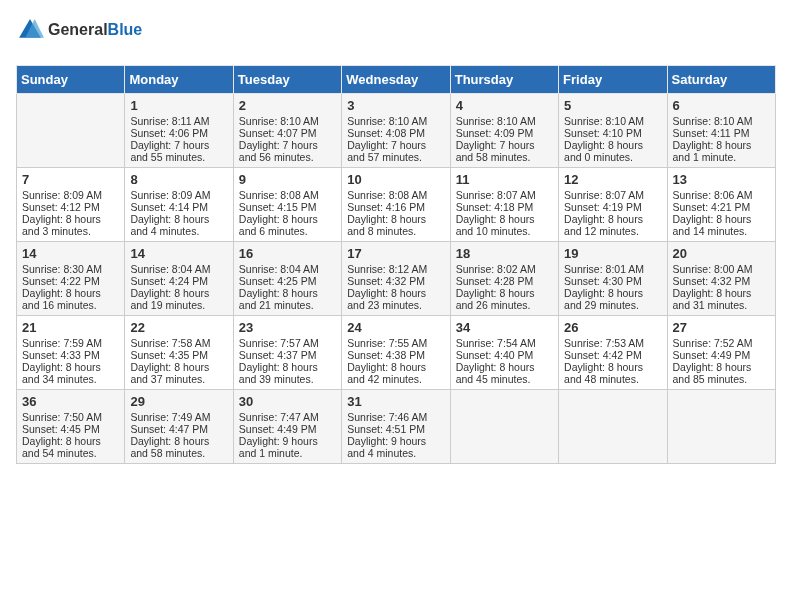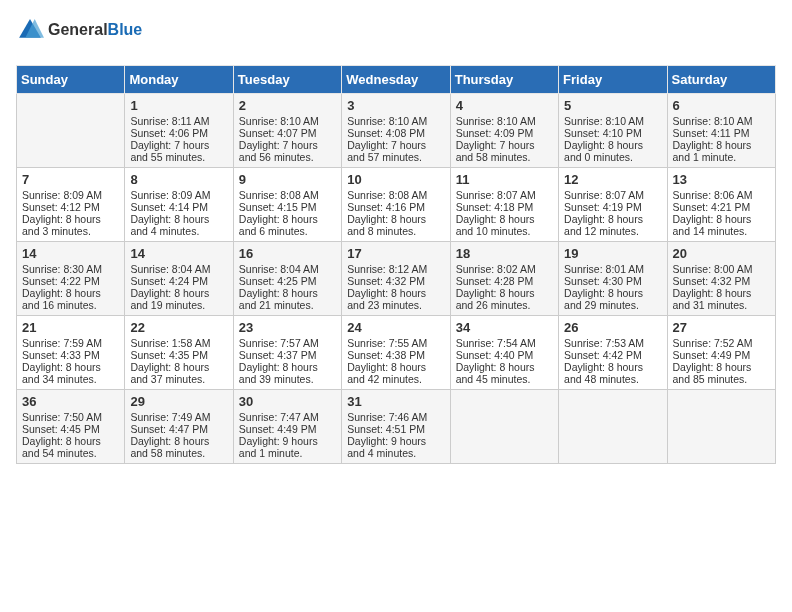--- a/index.html
+++ b/index.html
@@ -251,21 +251,21 @@
       <tr>
         <td>
           <span class="day-number">21</span>
           <div>Sunrise: 7:59 AM</div>
           <div>Sunset: 4:33 PM</div>
           <div>Daylight: 8 hours</div>
           <div>and 34 minutes.</div>
         </td>
         <td>
           <span class="day-number">22</span>
-          <div>Sunrise: 1:58 AM</div>
+          <div>Sunrise: 7:58 AM</div>
           <div>Sunset: 4:35 PM</div>
           <div>Daylight: 8 hours</div>
           <div>and 37 minutes.</div>
         </td>
         <td>
           <span class="day-number">23</span>
           <div>Sunrise: 7:57 AM</div>
           <div>Sunset: 4:37 PM</div>
           <div>Daylight: 8 hours</div>
           <div>and 39 minutes.</div>

